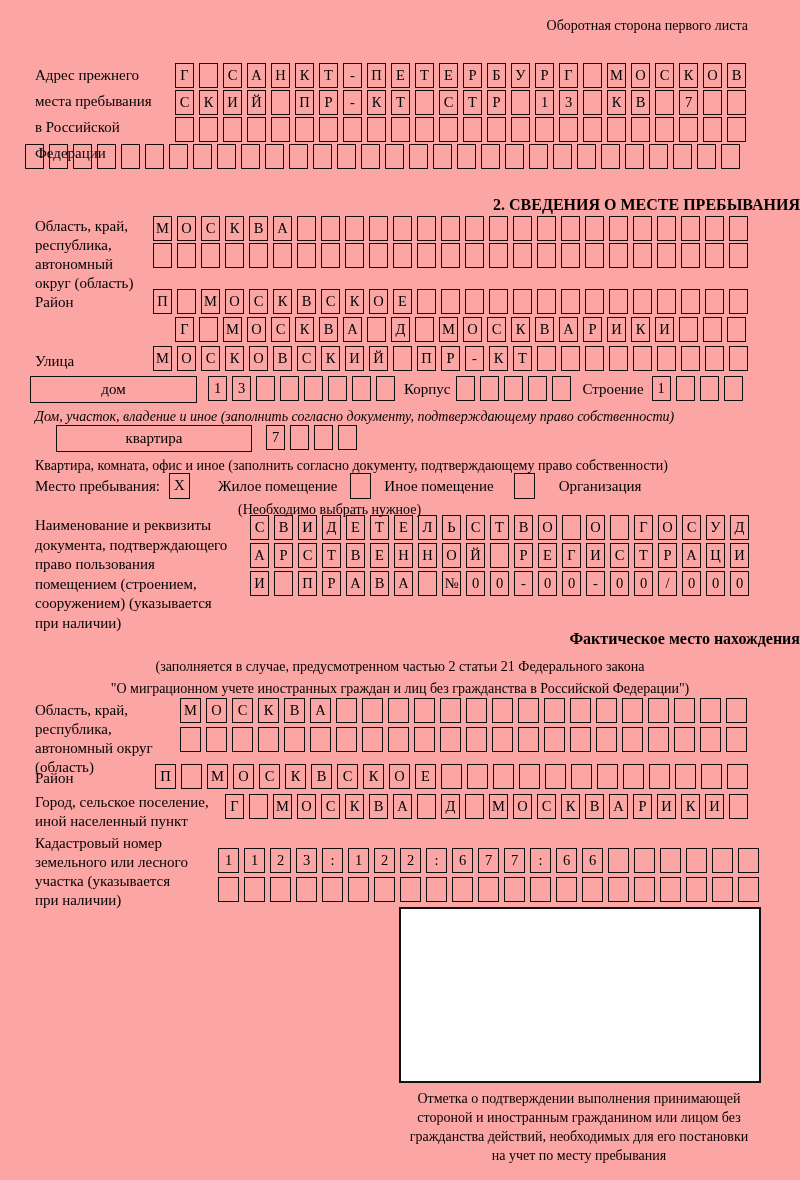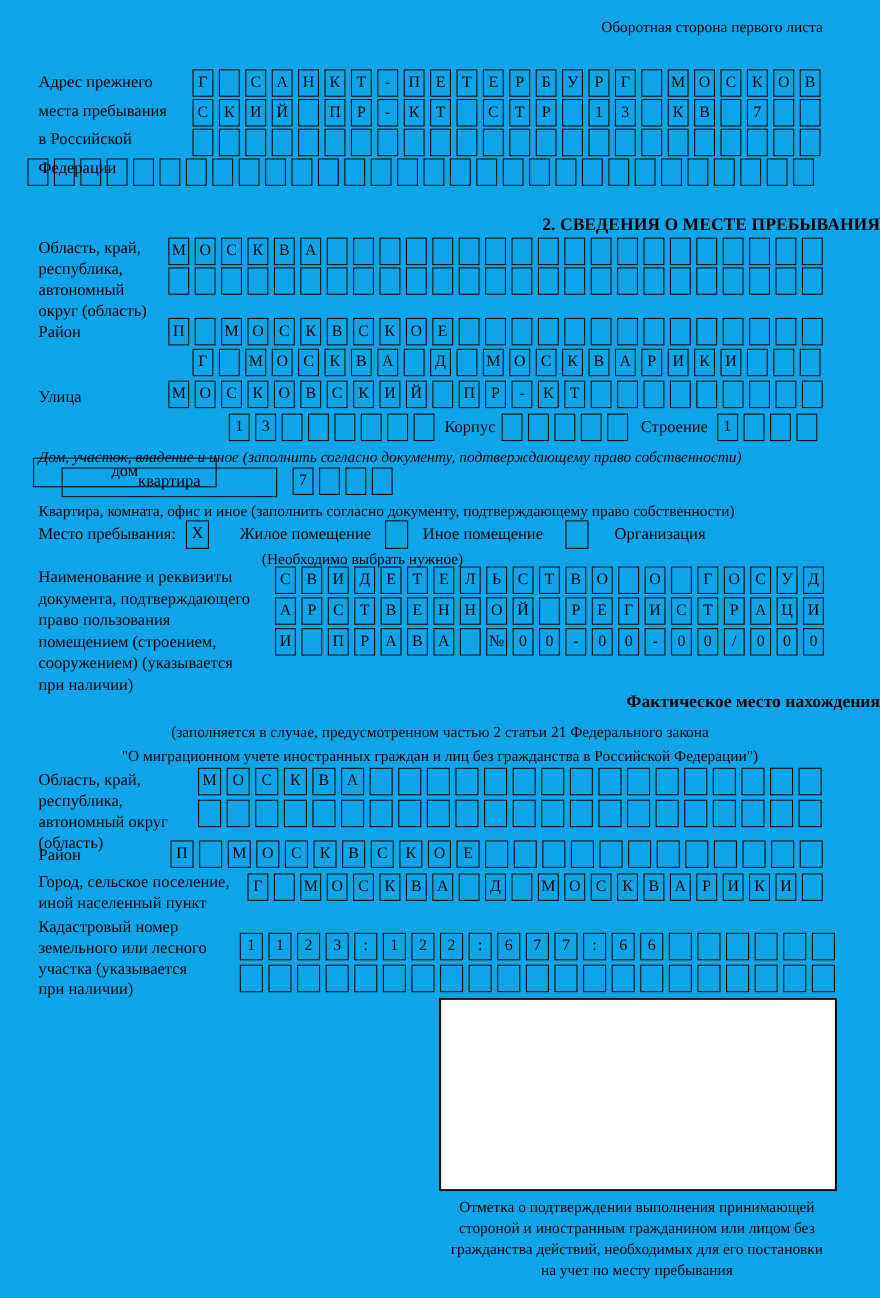--- a/index.html
+++ b/index.html
@@ -1,21 +1,21 @@
 <!DOCTYPE html>
 <html><head>
 <meta charset="utf-8">
 <style>
   * { box-sizing: border-box; margin: 0; padding: 0; }
   html,body { background:#ffffff; }
   .page {
     position: relative;
     width: 800px;
     height: 1180px;
-    background: #0ea5e9;
+    background: #fca5a5;
     color: #000;
     font-family: "Liberation Serif", serif;
     overflow: hidden;
   }
   .abs { position: absolute; }
   .lbl {
     font-size: 15px;
     line-height: 19px;
     white-space: pre-line;
   }
@@ -331,21 +331,21 @@
       <span class="box"></span>
       <span class="box"></span>
       <span class="box"></span>
       <span class="box"></span>
       <span class="box"></span>
       <span class="box"></span>
       <span class="box"></span>
     </div>
 
   <div class="abs flexrow" style="left:30px; top:376px;">
-    <span class="widebox" style="width:167px;margin-top:40px;">дом</span>
+    <span class="widebox" style="width:167px;">дом</span>
     <span class="boxrow" style="margin-left:11px;">
         <span class="box">1</span>
         <span class="box">3</span>
         <span class="box"></span>
         <span class="box"></span>
         <span class="box"></span>
         <span class="box"></span>
         <span class="box"></span>
         <span class="box"></span>
       </span>

